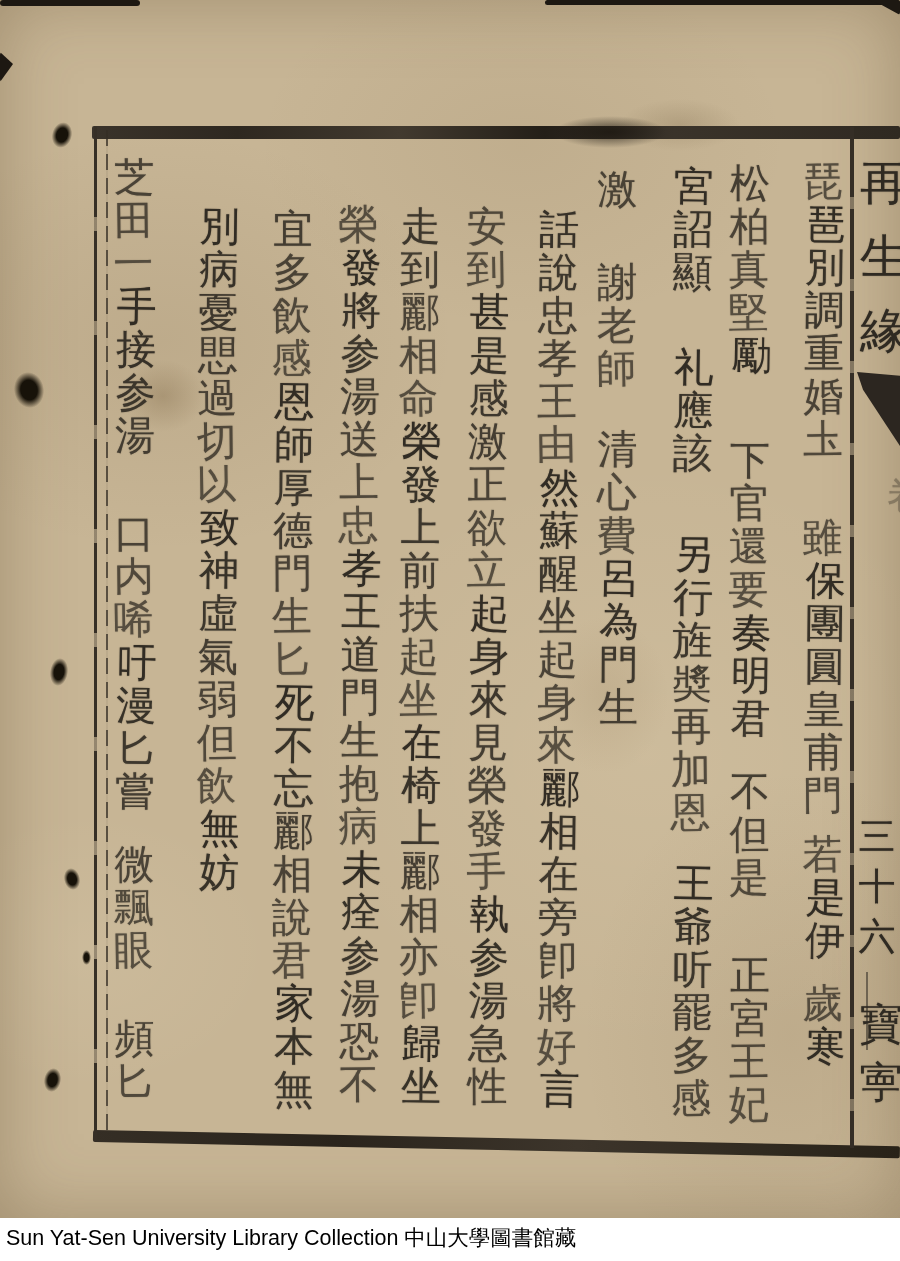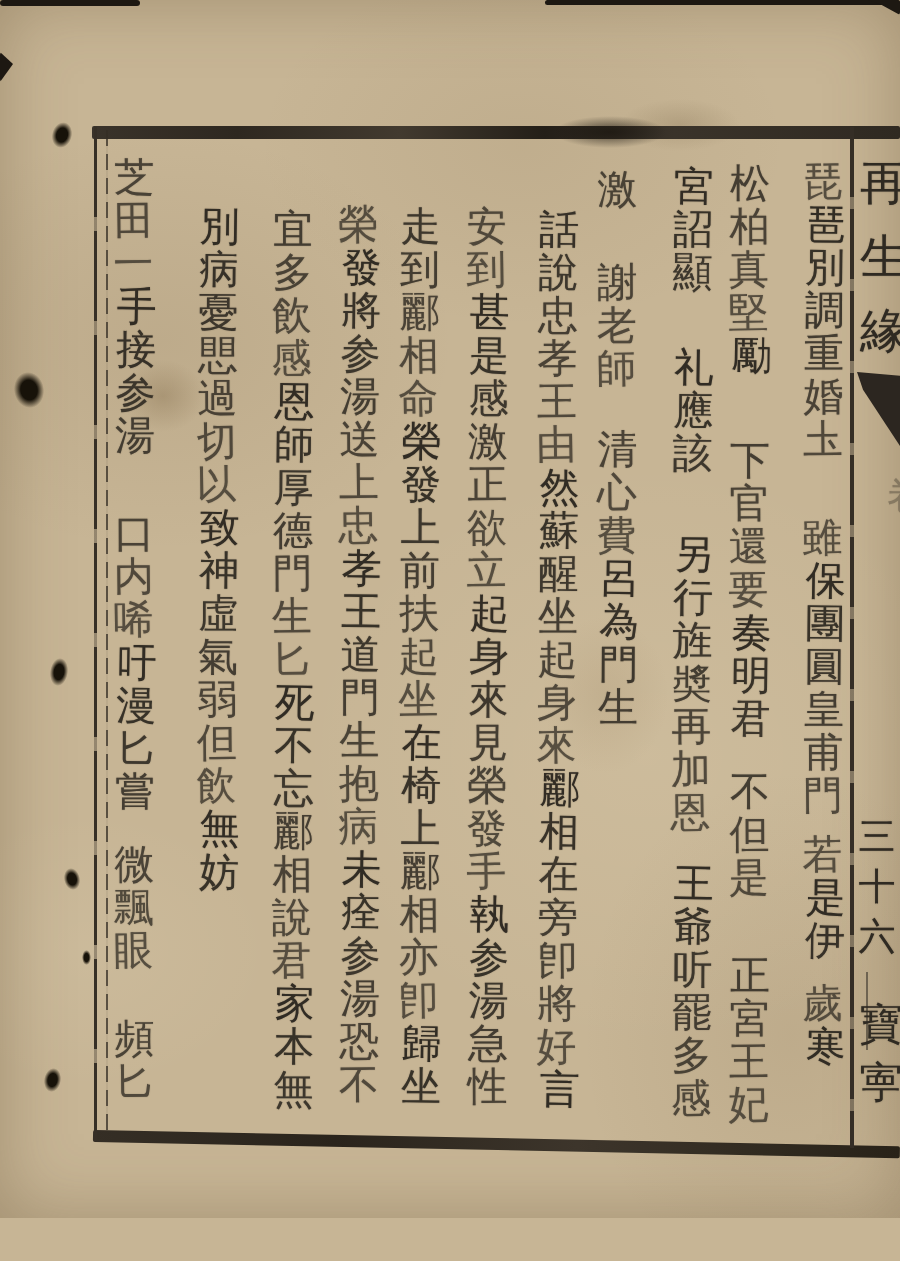--- a/index.html
+++ b/index.html
@@ -376,13 +376,16 @@
       <div class="glyph" style="height: 50px; line-height: 50px; font-size: 37px;">三</div>
       <div class="glyph" style="height: 50px; line-height: 50px; font-size: 37px;">十</div>
       <div class="glyph" style="height: 50px; line-height: 50px; font-size: 37px;">六</div>
     </div>
   <div id="banxin-divider"></div>
   <div class="bx" id="banxin-pub" style="left:858px;top:995px;font-size:43px;">
       <div class="glyph" style="height: 58px; line-height: 58px; font-size: 43px;">寶</div>
       <div class="glyph" style="height: 58px; line-height: 58px; font-size: 43px;">寕</div>
     </div>
 
+  <div id="caption-bar">
+    <div id="caption-text">Sun Yat-Sen University Library Collection 中山大學圖書館藏</div>
+  </div>
 </div>
 
 </body></html>

